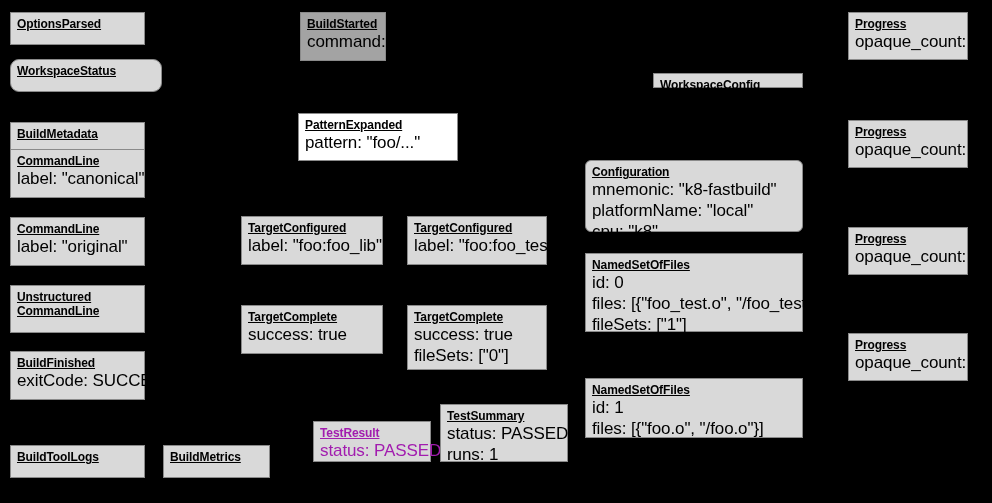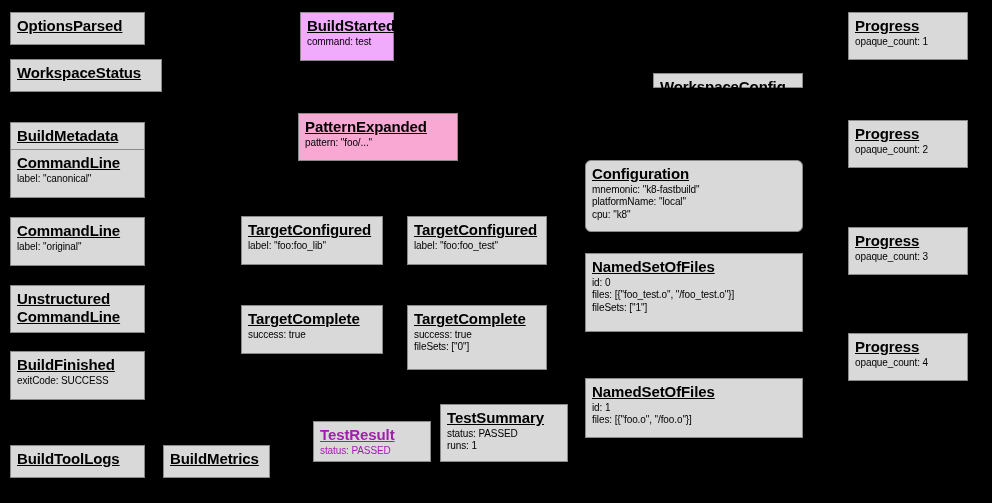--- a/index.html
+++ b/index.html
@@ -21,44 +21,44 @@
     position: absolute;
     box-sizing: border-box;
     background: #d9d9d9;
     border: 1px solid #8a8a8a;
     padding: 4px 6px 5px 6px;
     line-height: 1.18;
     color: #000000;
   }
   .node-title-line {
     font-weight: bold;
-    font-size: 15px;
+    font-size: 12px;
     text-decoration: underline;
     white-space: nowrap;
     display: block;
     letter-spacing: -0.1px;
   }
   .node-field {
-    font-size: 10px;
+    font-size: 17px;
     white-space: nowrap;
     display: block;
     margin-top: 1px;
     letter-spacing: -0.1px;
   }
 </style>
 </head>
 <body>
 
 <div id="canvas" style="width: 992px; height: 503px; background: rgb(0, 0, 0);">
     <div class="node" style="left: 10px; top: 12px; width: 135px; height: 33px; background: rgb(217, 217, 217); border-color: rgb(138, 138, 138); color: rgb(0, 0, 0);">
       <div>
         <span class="node-title-line">OptionsParsed</span>
       </div>
     </div>
-    <div class="node" style="left: 10px; top: 59px; width: 152px; height: 33px; background: rgb(217, 217, 217); border-color: rgb(138, 138, 138); color: rgb(0, 0, 0);">
+    <div class="node" style="left: 10px; top: 59px; width: 152px; height: 33px; background: rgb(217, 217, 217); border-color: rgb(138, 138, 138); color: rgb(0, 0, 0); border-radius: 9px;">
       <div>
         <span class="node-title-line">WorkspaceStatus</span>
       </div>
     </div>
     <div class="node" style="left: 10px; top: 102px; width: 135px; height: 33px; background: rgb(217, 217, 217); border-color: rgb(138, 138, 138); color: rgb(0, 0, 0); margin-top: 20px;">
       <div>
         <span class="node-title-line">BuildMetadata</span>
       </div>
     </div>
     <div class="node" style="left: 10px; top: 149px; width: 135px; height: 49px; background: rgb(217, 217, 217); border-color: rgb(138, 138, 138); color: rgb(0, 0, 0);">
@@ -88,27 +88,27 @@
     <div class="node" style="left: 10px; top: 445px; width: 135px; height: 33px; background: rgb(217, 217, 217); border-color: rgb(138, 138, 138); color: rgb(0, 0, 0);">
       <div>
         <span class="node-title-line">BuildToolLogs</span>
       </div>
     </div>
     <div class="node" style="left: 163px; top: 445px; width: 107px; height: 33px; background: rgb(217, 217, 217); border-color: rgb(138, 138, 138); color: rgb(0, 0, 0);">
       <div>
         <span class="node-title-line">BuildMetrics</span>
       </div>
     </div>
-    <div class="node" style="left: 300px; top: 12px; width: 94px; height: 49px; background: #f0abfc; border-color: rgb(138, 138, 138); color: rgb(0, 0, 0);">
+    <div class="node" style="left: 300px; top: 12px; width: 86px; height: 49px; background: #a3a3a3; border-color: rgb(138, 138, 138); color: rgb(0, 0, 0);">
       <div>
         <span class="node-title-line">BuildStarted</span>
       </div>
       <span class="node-field">command: test</span>
     </div>
-    <div class="node" style="left: 298px; top: 113px; width: 160px; height: 48px; background: #f9a8d4; border-color: rgb(138, 138, 138); color: rgb(0, 0, 0);">
+    <div class="node" style="left: 298px; top: 113px; width: 160px; height: 48px; background: #ffffff; border-color: rgb(138, 138, 138); color: rgb(0, 0, 0);">
       <div>
         <span class="node-title-line">PatternExpanded</span>
       </div>
       <span class="node-field">pattern: "foo/..."</span>
     </div>
     <div class="node" style="left: 241px; top: 216px; width: 142px; height: 49px; background: rgb(217, 217, 217); border-color: rgb(138, 138, 138); color: rgb(0, 0, 0);">
       <div>
         <span class="node-title-line">TargetConfigured</span>
       </div>
       <span class="node-field">label: "foo:foo_lib"</span>

